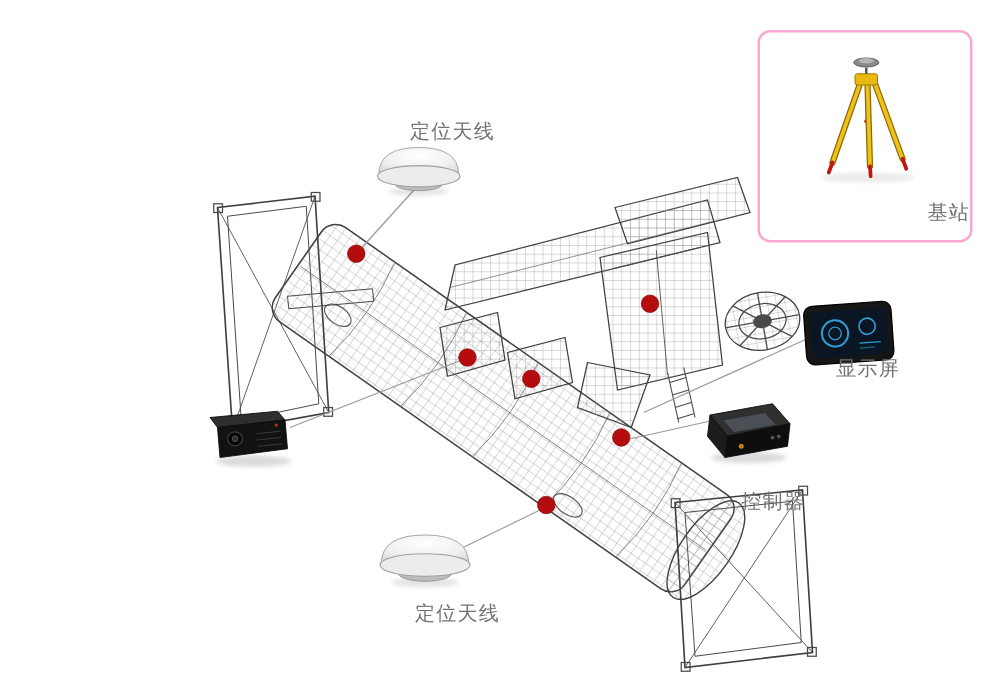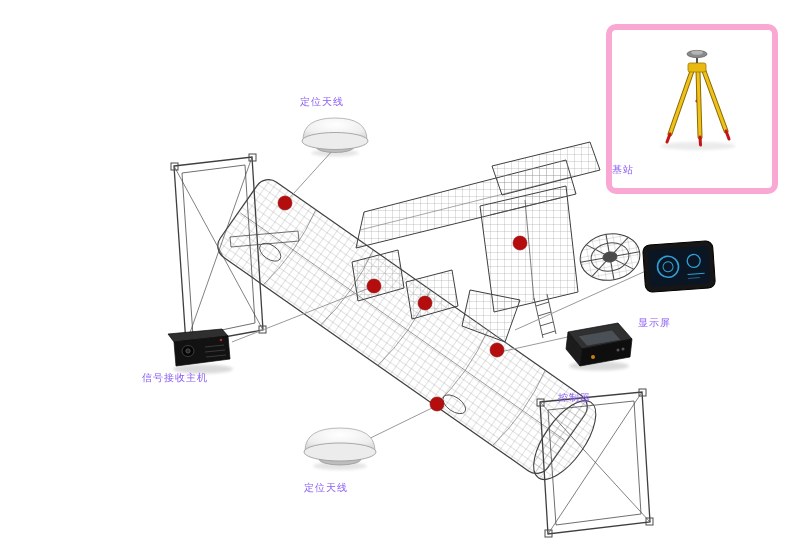--- a/index.html
+++ b/index.html
@@ -1,28 +1,28 @@
 <!DOCTYPE html>
 <html><head>
 <meta charset="utf-8">
 <style>
   * { margin:0; padding:0; box-sizing:border-box; }
   html,body { width:800px; height:560px; background:#ffffff; overflow:hidden;
               font-family:"Liberation Sans","DejaVu Sans",sans-serif; }
   .stage { position:relative; width:800px; height:560px; background:#ffffff; }
   .stage > svg.canvas { position:absolute; left:0; top:0; }
-  .label { position:absolute; font-size:10px; color:#8b5cf6; text-align:left;
+  .label { position:absolute; font-size:16px; color:#737373; text-align:right;
            letter-spacing:1px; line-height:1.2; user-select:none; }
   .label-antenna-top    { left:300px; top:96px;  width:96px;  }
-  .label-display        { left:638px; top:317px; width:82px;  }
+  .label-display        { left:638px; top:286px; width:82px;  }
   .label-controller     { left:558px; top:392px; width:86px;  }
   .label-receiver       { left:142px; top:372px; width:112px; }
   .label-antenna-bottom { left:304px; top:482px; width:96px;  }
   .panel { position:absolute; left:606px; top:24px; width:172px; height:170px;
-           background:#ffffff; border:6px solid #f9a8d4; border-radius:10px; }
+           background:#ffffff; border:2px solid #f9a8d4; border-radius:10px; }
   .panel svg { display:block; margin:8px auto 0 auto; }
   .panel .panel-label { position:absolute; left:0; right:0; bottom:12px; }
 </style>
 </head>
 <body>
 
 <div class="stage">
 
   <svg class="canvas" width="800" height="560" viewBox="0 0 800 560">
     <defs>
@@ -195,15 +195,14 @@
       <line x1="85" y1="20" x2="85" y2="25" stroke="#555555" stroke-width="2"></line>
       <ellipse cx="85" cy="16" rx="10" ry="3.6" fill="#8a8a8a" stroke="#5f5f5f" stroke-width="0.8"></ellipse>
       <ellipse cx="85" cy="14.6" rx="6" ry="2.2" fill="#b5b5b5"></ellipse>
     </svg>
     <div class="label panel-label">基站</div>
   </div>
 
   <div class="label label-antenna-top">定位天线</div>
   <div class="label label-display">显示屏</div>
   <div class="label label-controller">控制器</div>
-  <div class="label label-receiver">信号接收主机</div>
   <div class="label label-antenna-bottom">定位天线</div>
 </div>
 
 </body></html>

